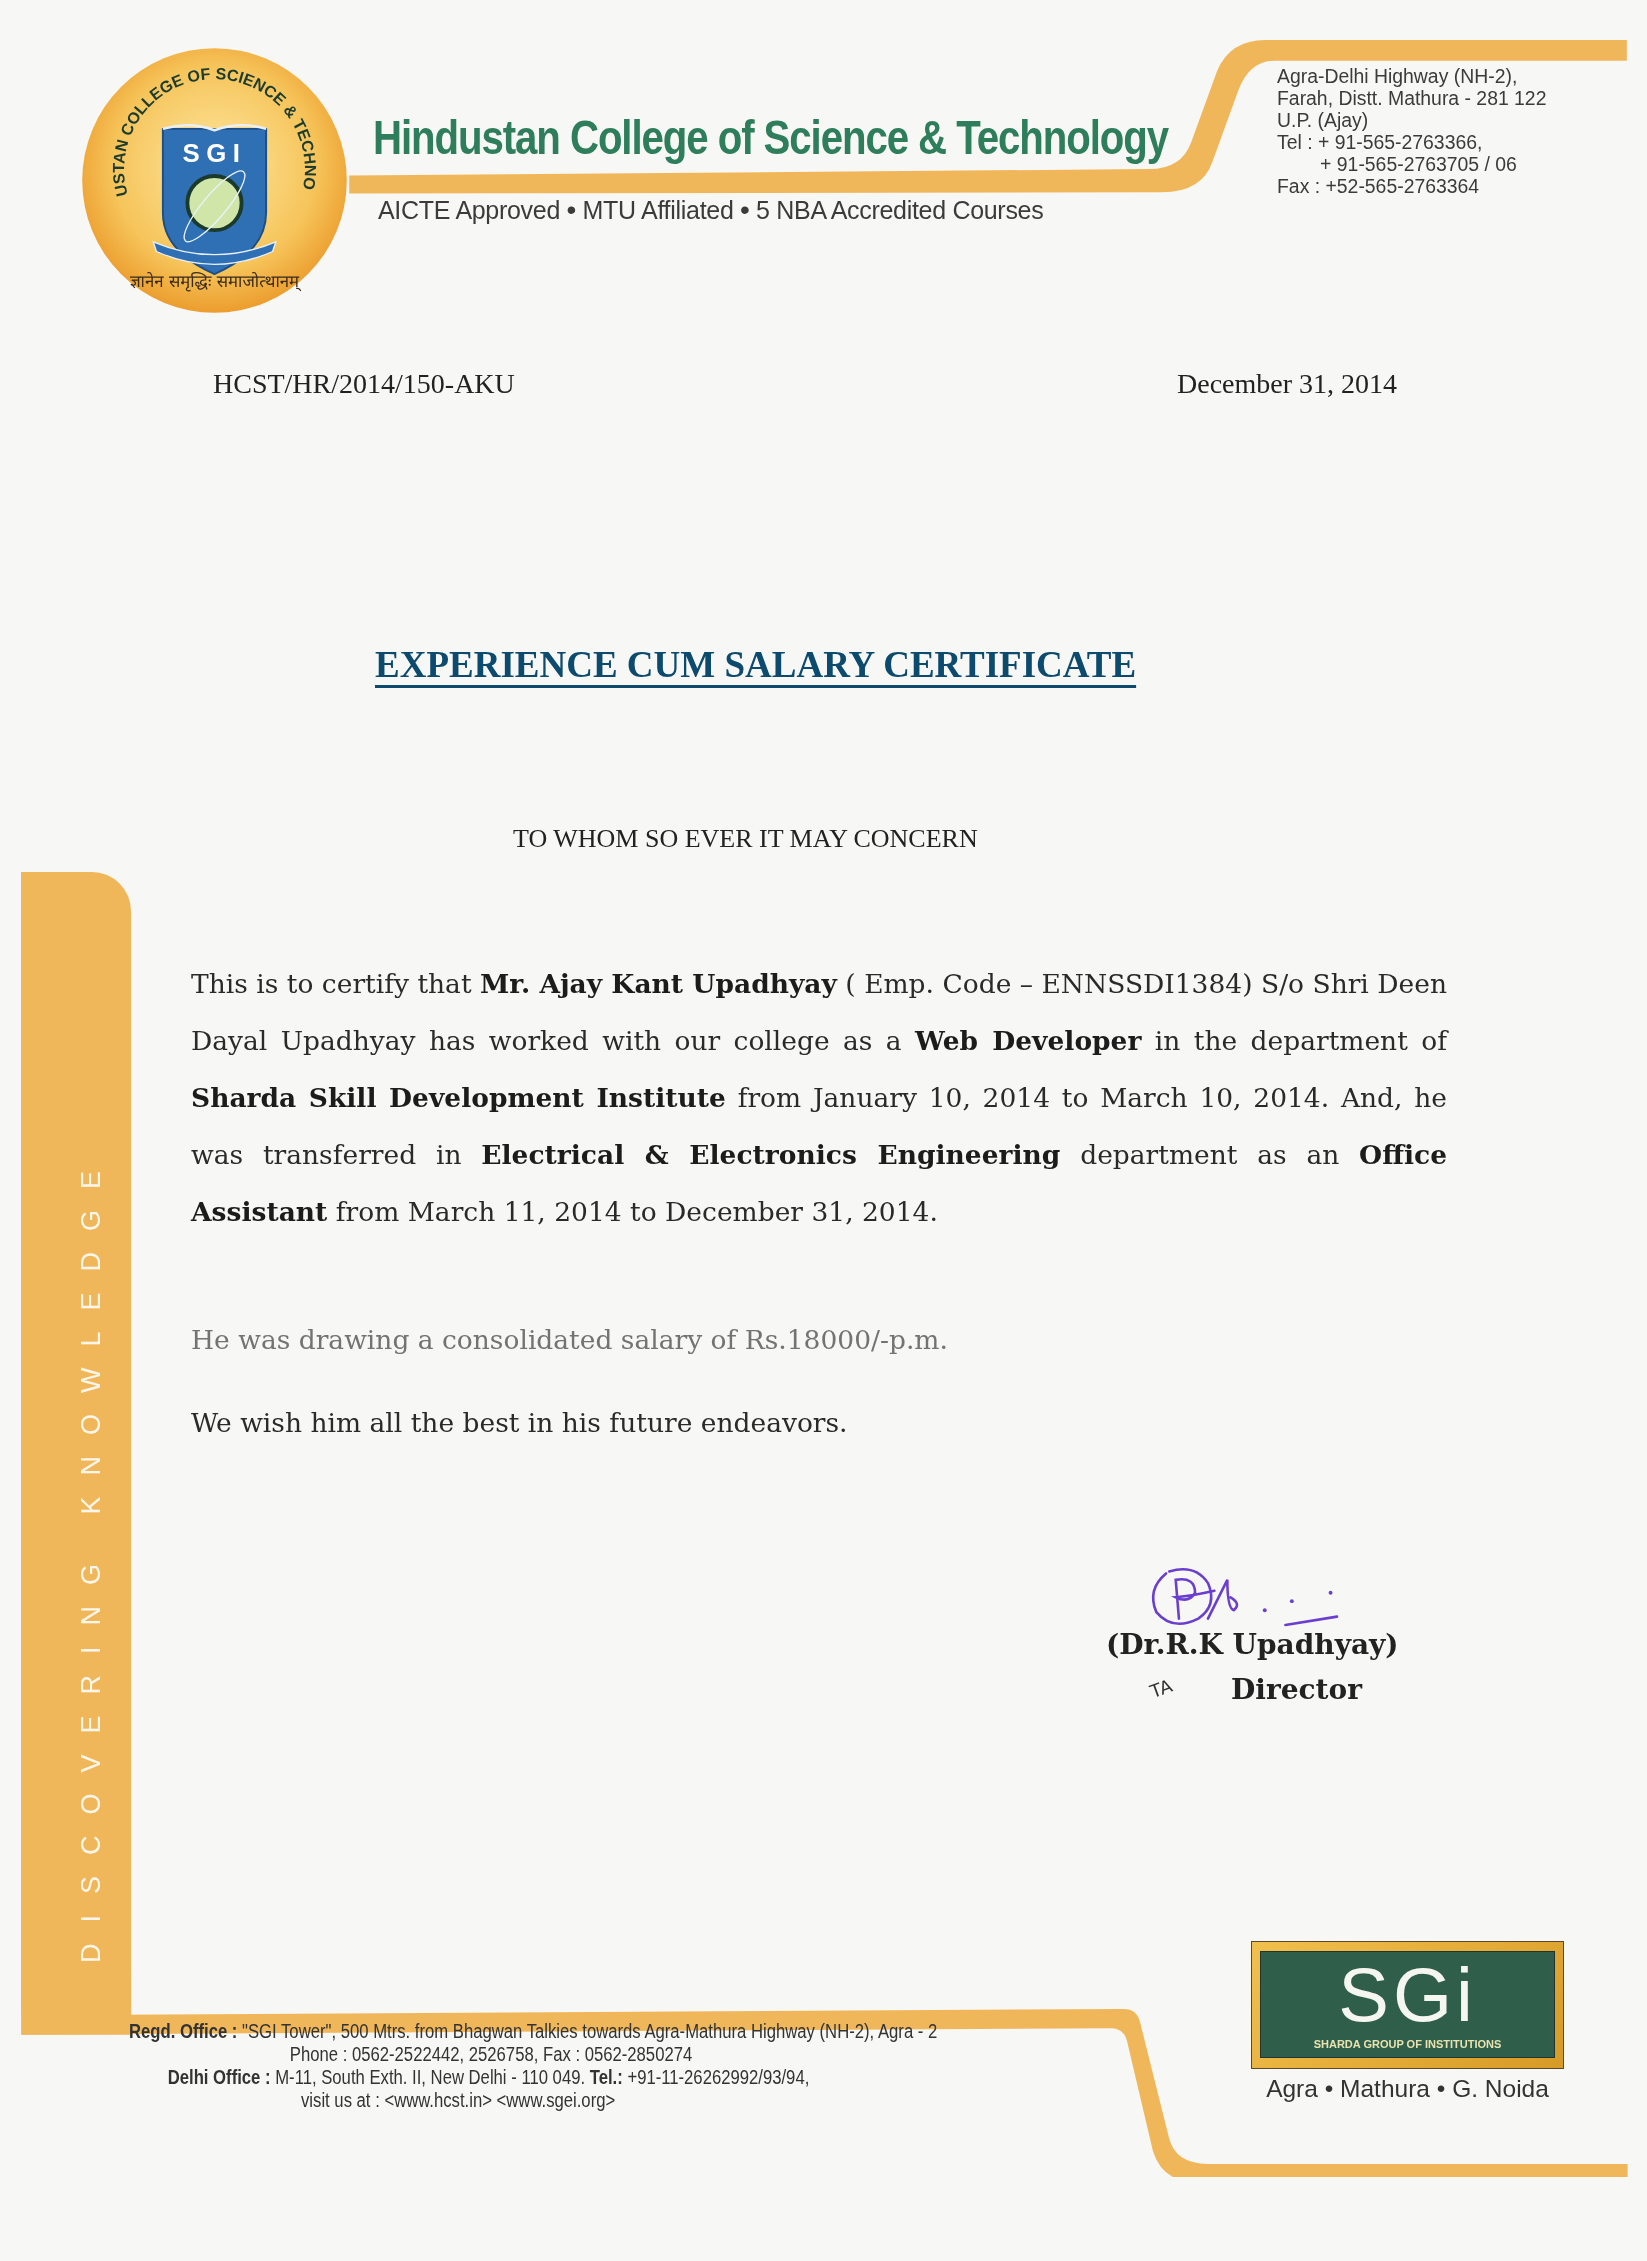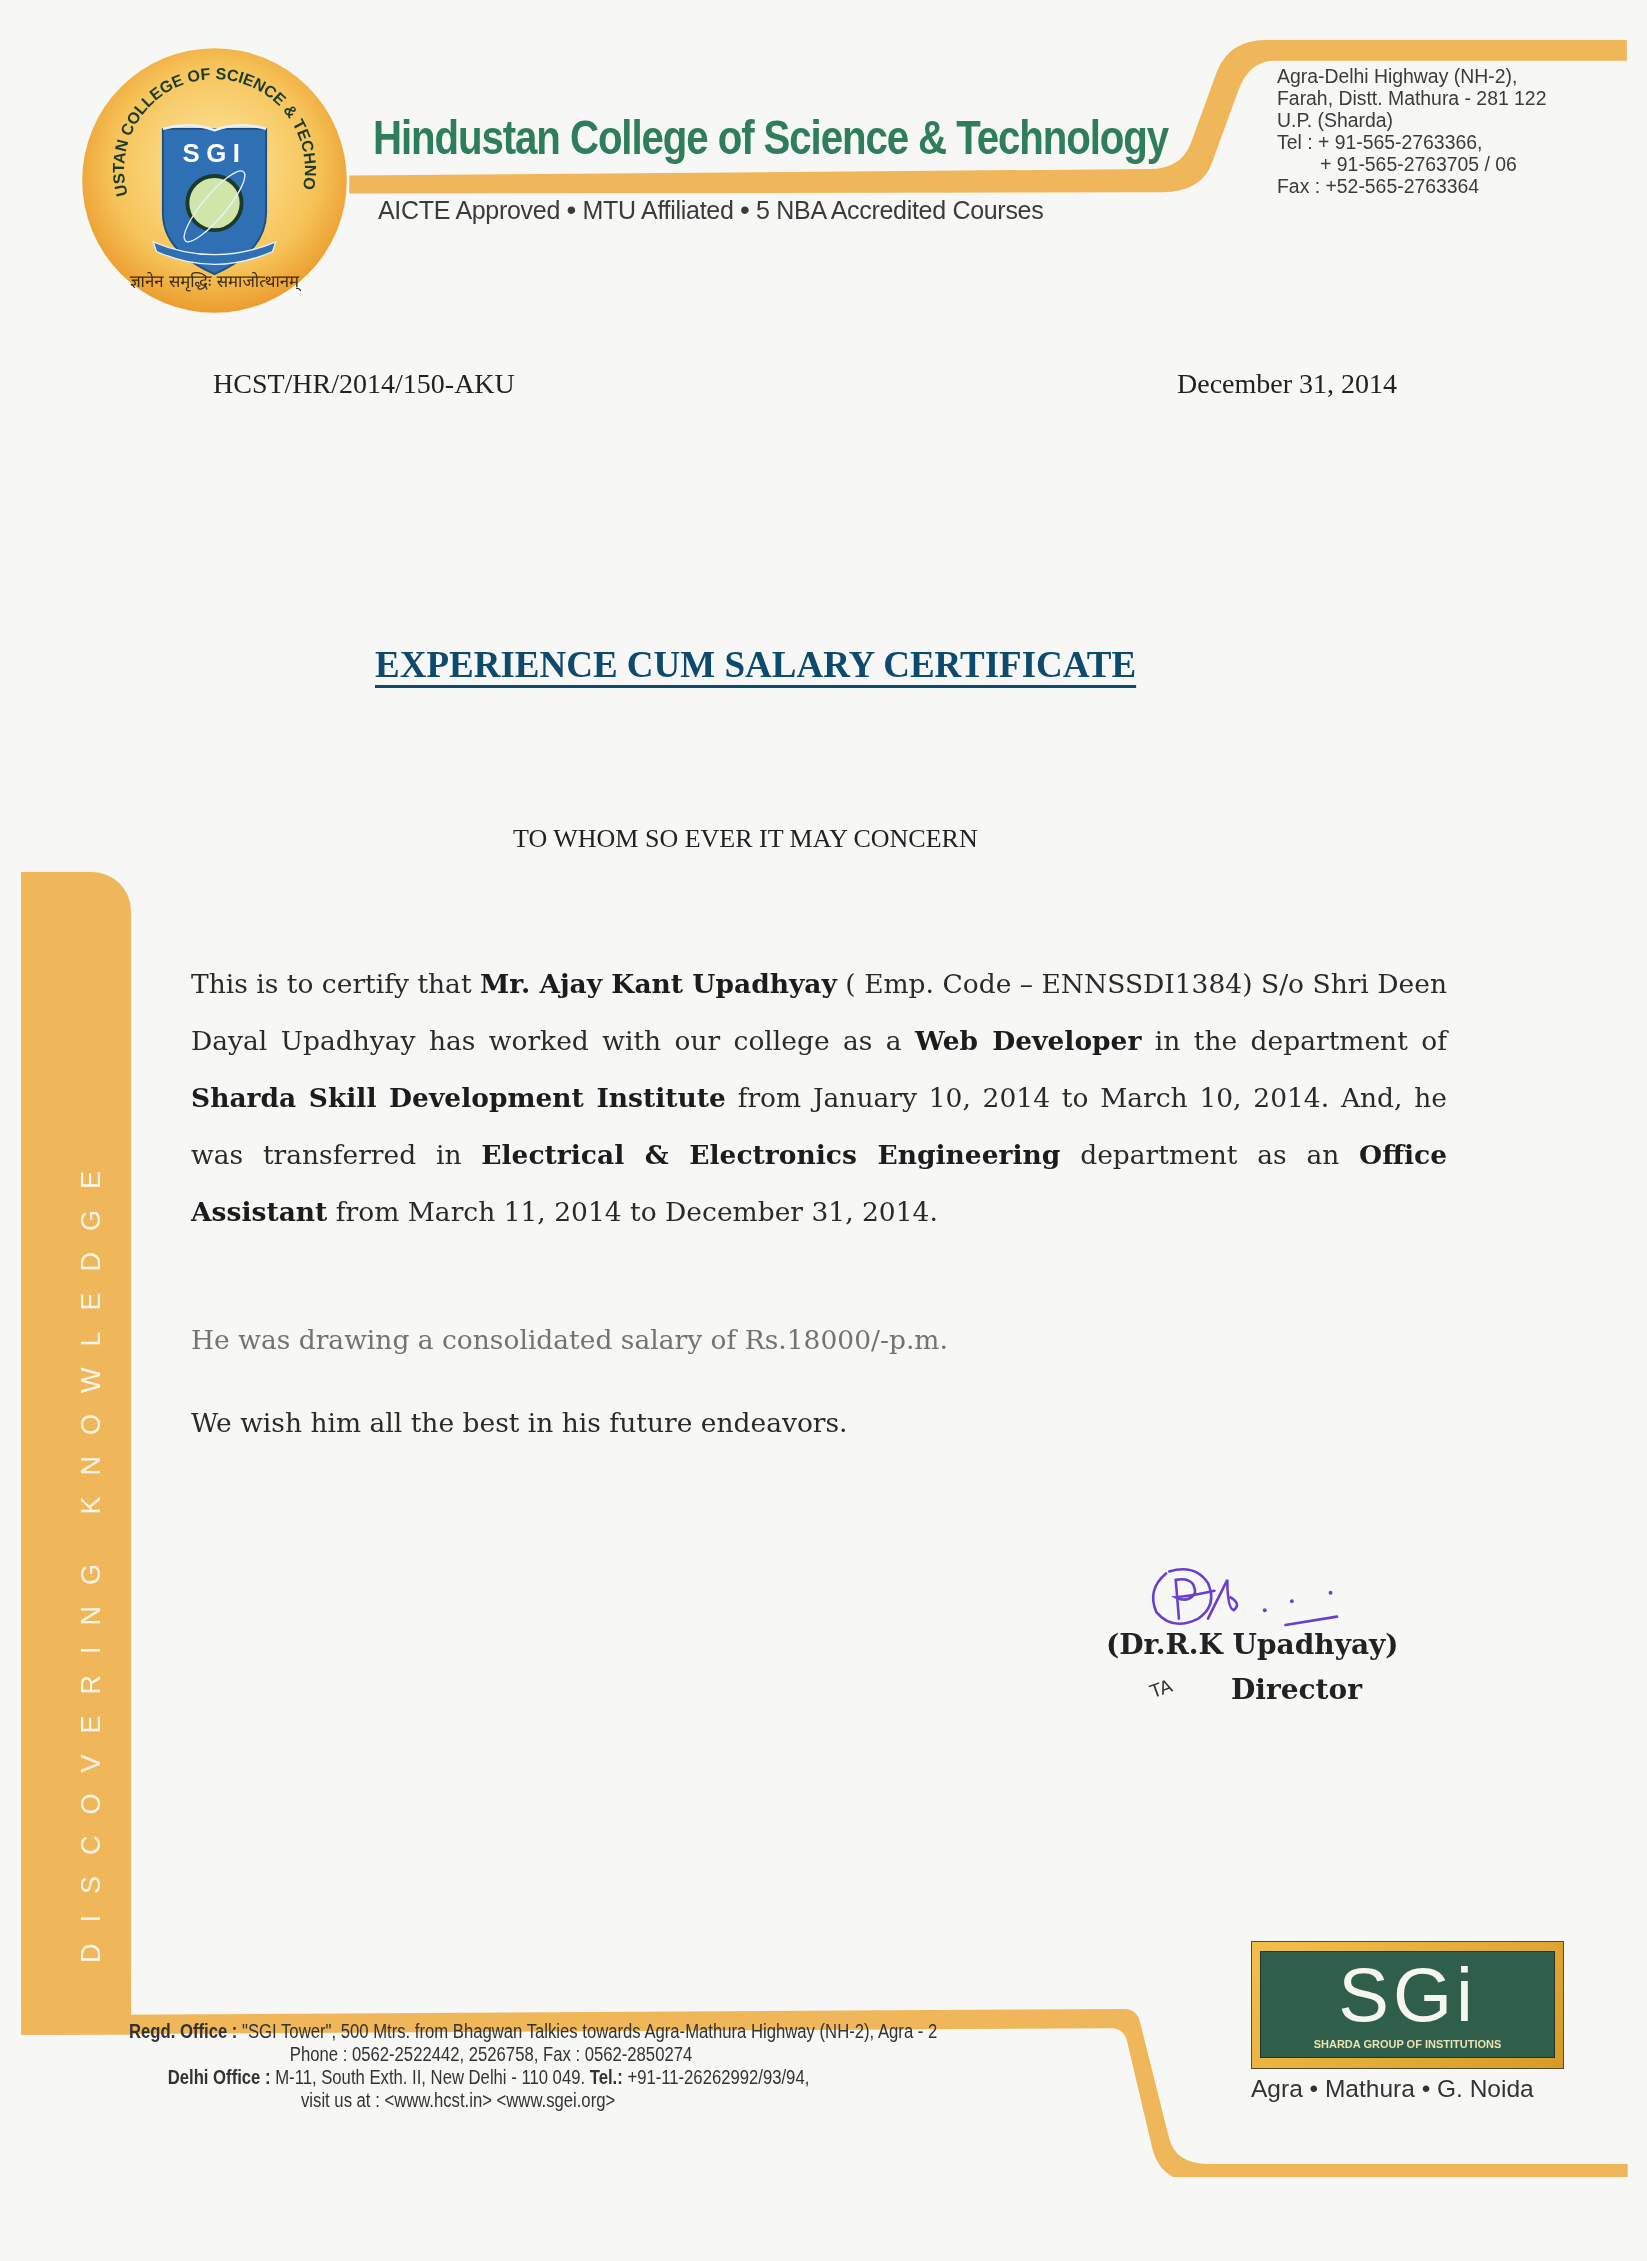--- a/index.html
+++ b/index.html
@@ -106,21 +106,21 @@
   .sgi-letters {
     position: absolute; left: 0; right: 0; top: 1.3px; text-align: center;
     font-family: "Liberation Sans", sans-serif; font-size: 76px; color: #f6f6f0;
     letter-spacing: 3.9px; line-height: 84px; font-weight: normal;
   }
   .sgi-sub {
     position: absolute; left: 0; right: 0; bottom: 6.5px; text-align: center;
     font-family: "Liberation Sans", sans-serif; font-size: 11px; color: #e8e3b0; font-weight: bold;
   }
   .sgi-cities {
-    position: absolute; left: 1251px; top: 2075px; width: 313px; text-align: left;
+    position: absolute; left: 1251px; top: 2075px; width: 313px; text-align: center;
     font-family: "Liberation Sans", sans-serif; font-size: 24.5px; color: #333; white-space: nowrap;
   }
 </style>
 </head>
 <body>
 
 <svg id="header-band" viewBox="0 0 2550 420">
   <path d="M 540 272 L 1780 262 Q 1830 262 1845 220 L 1885 110 Q 1905 62 1960 62 L 2520 62 L 2520 94 L 1975 94 Q 1935 94 1918 140 L 1878 250 Q 1862 298 1800 298 L 540 300 Z" fill="#f0b75a"></path>
 </svg>
 
@@ -146,21 +146,21 @@
     <path d="M 115 305 Q 210 345 305 305 L 300 320 Q 210 360 120 320 Z" fill="#2f6fb3" stroke="#e8f0fb" stroke-width="2"></path>
   </g>
   <text x="210" y="375" text-anchor="middle" font-family="DejaVu Sans, sans-serif" font-size="26" fill="#3a2a1a">ज्ञानेन समृद्धिः समाजोत्थानम्</text>
 </svg>
 
 <div class="college-name">Hindustan College of Science &amp; Technology</div>
 <div class="accreditation">
   <span>AICTE Approved</span><span class="dot">•</span><span>MTU Affiliated</span><span class="dot">•</span><span>5 NBA Accredited Courses</span>
 </div>
 
-<div class="contact"><div>Agra-Delhi Highway (NH-2),</div><div>Farah, Distt. Mathura - 281 122</div><div>U.P. (Sharda)</div><div>Tel : + 91-565-2763366,</div><div>        + 91-565-2763705 / 06</div><div>Fax : +52-565-2763364</div></div>
+<div class="contact"><div>Agra-Delhi Highway (NH-2),</div><div>Farah, Distt. Mathura - 281 122</div><div>U.P. (Ajay)</div><div>Tel : + 91-565-2763366,</div><div>        + 91-565-2763705 / 06</div><div>Fax : +52-565-2763364</div></div>
 
 <div class="ref-no">HCST/HR/2014/150-AKU</div>
 <div class="date">December 31, 2014</div>
 
 <div class="title">EXPERIENCE CUM SALARY CERTIFICATE</div>
 <div class="salutation">TO WHOM SO EVER IT MAY CONCERN</div>
 
 <div class="body"><span>This is to certify that </span><b>Mr. Ajay Kant Upadhyay</b><span> ( Emp. Code – ENNSSDI1384) S/o Shri Deen Dayal Upadhyay has worked with our college as a </span><b>Web Developer</b><span> in the department of </span><b>Sharda Skill Development Institute</b><span> from January 10, 2014 to March 10, 2014. And, he was transferred in </span><b>Electrical &amp; Electronics Engineering</b><span> department as an </span><b>Office Assistant</b><span> from March 11, 2014 to December 31, 2014.</span></div>
 
 <div class="para2">He was drawing a consolidated salary of Rs.18000/-p.m.</div>

